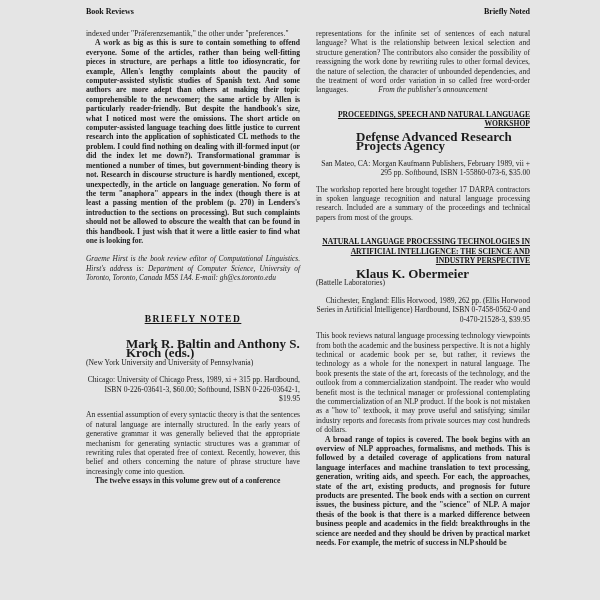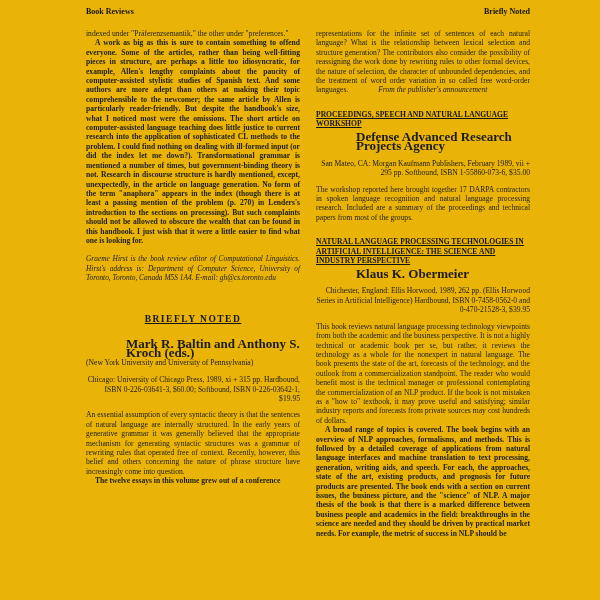--- a/index.html
+++ b/index.html
@@ -4,21 +4,21 @@
 <style>
   html, body { margin: 0; padding: 0; }
   body {
     width: 600px; height: 600px; overflow: hidden;
     background: #ffffff;
     font-family: "Liberation Serif", "DejaVu Serif", serif;
     color: #1b1b1b;
   }
   .page {
     width: 600px; height: 600px; box-sizing: border-box;
-    background: #eab308;
+    background: #e5e5e5;
     padding: 7px 70px 6px 86px;
     overflow: hidden;
   }
   .running-head {
     display: flex; justify-content: space-between; align-items: baseline;
     font-size: 8px; font-weight: bold; color: #141414;
   }
   .columns { display: flex; gap: 16px; margin-top: 13px; }
   .col { width: 214px; }
   p, h2, h3 { margin: 0; }
@@ -32,21 +32,21 @@
   }
   .section-heading {
     font-size: 9.5px; font-weight: bold; text-align: center;
     letter-spacing: 1.5px; margin: 32px 0 12px; color: #141414;
     text-decoration: underline; text-underline-offset: 1px;
   }
   .entry { margin-top: 15px; }
   .entry-title {
     font-size: 7.6px; font-weight: bold; line-height: 9.6px;
     text-decoration: underline; text-underline-offset: 1px;
-    text-align: left; margin-bottom: 3px; color: #141414;
+    text-align: right; margin-bottom: 3px; color: #141414;
   }
   .entry-authors { font-size: 13px; font-weight: bold; line-height: 9.4px; padding-left: 40px; }
   .entry-affiliation { font-size: 7.6px; line-height: 9.4px; }
   .entry-pub { font-size: 7.6px; line-height: 9.4px; margin: 8px 0 7px; text-align: right; }
   .ital { font-style: italic; margin-left: 28px; }
 </style>
 </head>
 <body>
 
 <div class="page">
@@ -83,20 +83,21 @@
       <article class="entry">
         <h3 class="entry-title">PROCEEDINGS, SPEECH AND NATURAL LANGUAGE WORKSHOP</h3>
         <p class="entry-authors">Defense Advanced Research Projects Agency</p>
         <p class="entry-pub">San Mateo, CA: Morgan Kaufmann Publishers, February 1989, vii + 295 pp. Softbound, ISBN 1-55860-073-6, $35.00</p>
         <p class="body">The workshop reported here brought together 17 DARPA contractors in spoken language recognition and natural language processing research. Included are a summary of the proceedings and technical papers from most of the groups.</p>
       </article>
 
       <article class="entry">
         <h3 class="entry-title">NATURAL LANGUAGE PROCESSING TECHNOLOGIES IN ARTIFICIAL INTELLIGENCE: THE SCIENCE AND INDUSTRY PERSPECTIVE</h3>
         <p class="entry-authors">Klaus K. Obermeier</p>
+        <p class="entry-affiliation">(Battelle Laboratories)</p>
         <p class="entry-pub">Chichester, England: Ellis Horwood, 1989, 262 pp. (Ellis Horwood Series in Artificial Intelligence) Hardbound, ISBN 0-7458-0562-0 and 0-470-21528-3, $39.95</p>
         <p class="body">This book reviews natural language processing technology viewpoints from both the academic and the business perspective. It is not a highly technical or academic book per se, but rather, it reviews the technology as a whole for the nonexpert in natural language. The book presents the state of the art, forecasts of the technology, and the outlook from a commercialization standpoint. The reader who would benefit most is the technical manager or professional contemplating the commercialization of an NLP product. If the book is not mistaken as a "how to" textbook, it may prove useful and satisfying; similar industry reports and forecasts from private sources may cost hundreds of dollars.</p>
         <p class="body indent">A broad range of topics is covered. The book begins with an overview of NLP approaches, formalisms, and methods. This is followed by a detailed coverage of applications from natural language interfaces and machine translation to text processing, generation, writing aids, and speech. For each, the approaches, state of the art, existing products, and prognosis for future products are presented. The book ends with a section on current issues, the business picture, and the "science" of NLP. A major thesis of the book is that there is a marked difference between business people and academics in the field: breakthroughs in the science are needed and they should be driven by practical market needs. For example, the metric of success in NLP should be</p>
       </article>
     </section>
 
   </div>
 </div>
 
 </body></html>

